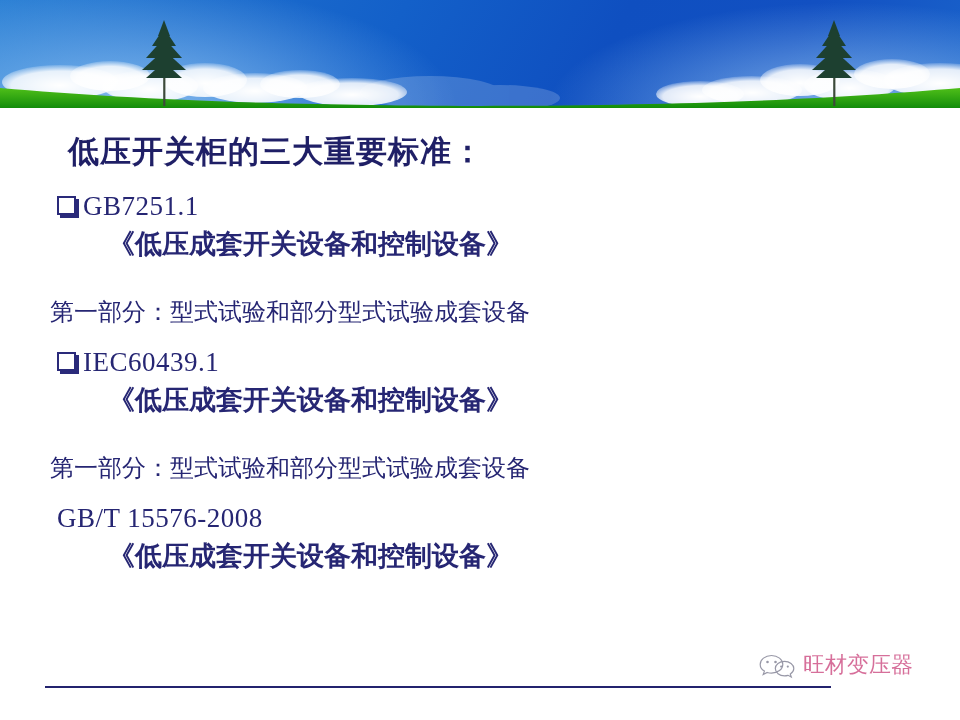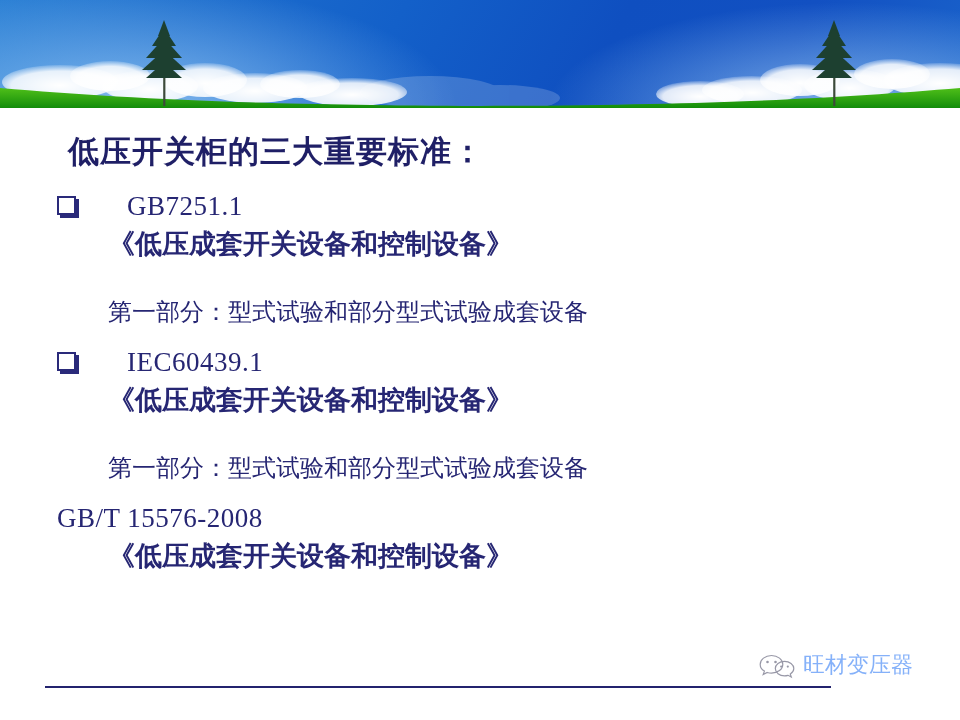--- a/index.html
+++ b/index.html
@@ -60,21 +60,20 @@
     position: absolute;
     left: 0;
     top: 182px;
     width: 960px;
   }
   .line {
     position: relative;
     white-space: nowrap;
     color: #262673;
     line-height: 1.0;
-    gap: 44px;
   }
   .line.lvl-bullet {
     padding-left: 57px;
     font-size: 27px;
     letter-spacing: 0.5px;
     height: 49px;
     display: flex;
     align-items: center;
   }
   .line.lvl-plain {
@@ -87,21 +86,21 @@
   }
   .line.lvl-book {
     padding-left: 108px;
     font-size: 27px;
     font-weight: bold;
     height: 55px;
     display: flex;
     align-items: flex-start;
   }
   .line.lvl-sub {
-    padding-left: 108px;
+    padding-left: 50px;
     font-size: 24px;
     height: 52px;
     display: flex;
     align-items: center;
   }
   .line .txt { display: inline-block; }
 
   
   .sq-bullet {
     display: inline-block;
@@ -129,21 +128,21 @@
     position: absolute;
     left: 757px;
     top: 650px;
     display: flex;
     align-items: center;
     gap: 6px;
     opacity: 0.62;
   }
   .watermark .wm-text {
     font-size: 22px;
-    color: #3b82f6;
+    color: #be185d;
     font-family: "DejaVu Sans", sans-serif;
     letter-spacing: 0px;
     white-space: nowrap;
   }
 </style>
 </head>
 <body>
 
 <div class="banner">
   <div class="sky-glow"></div>

